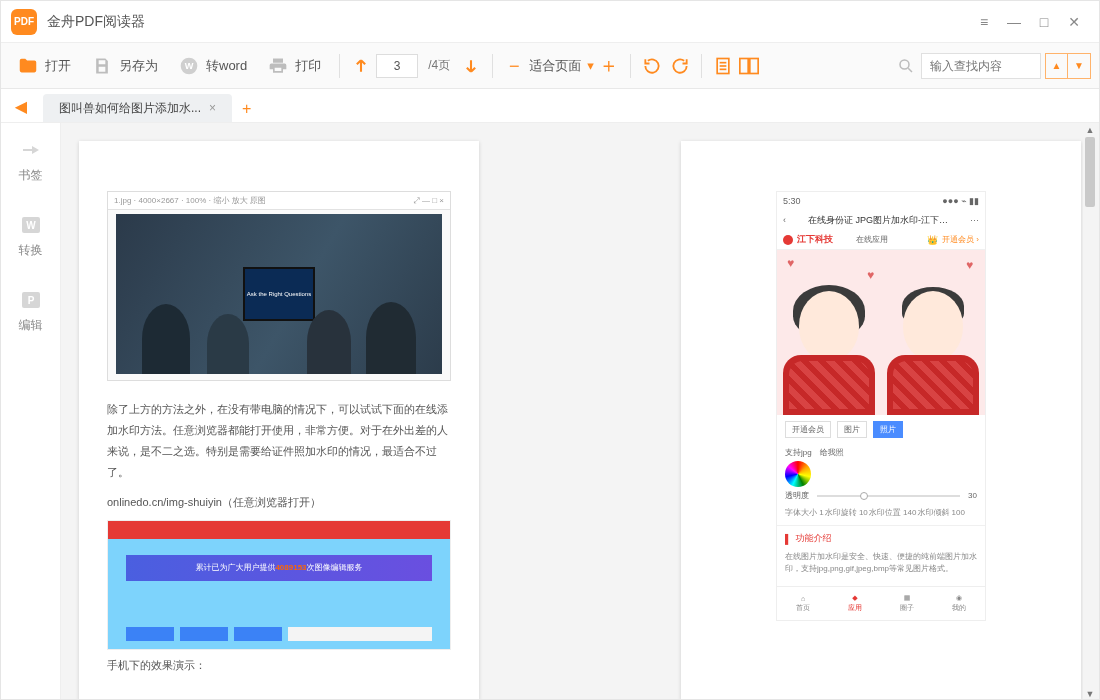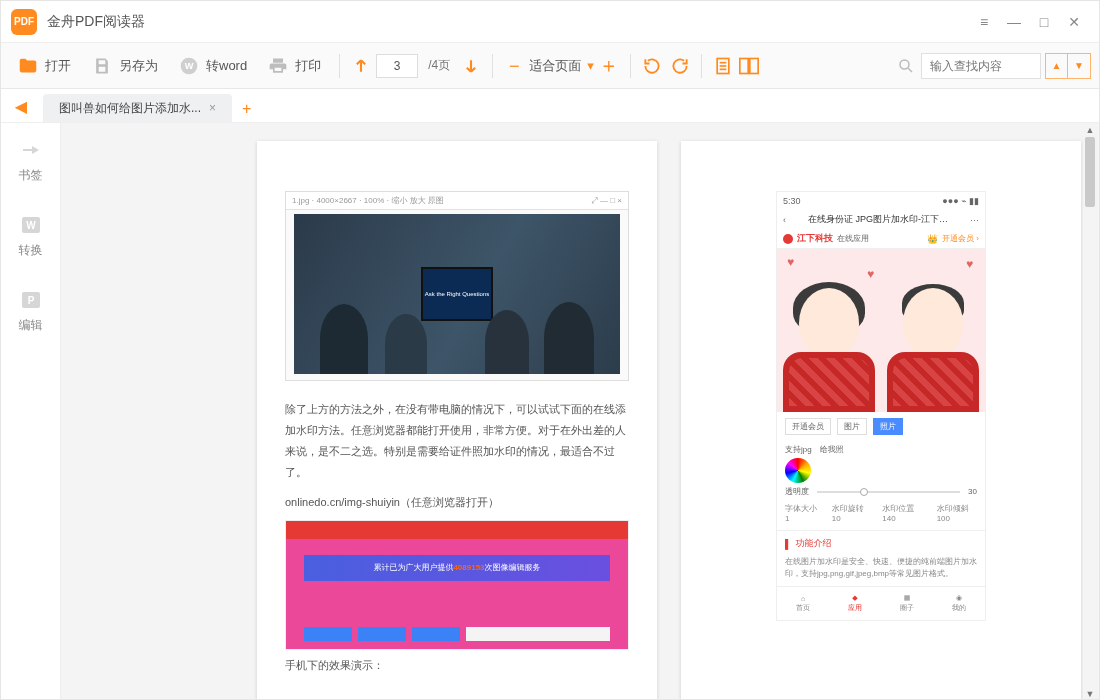--- a/index.html
+++ b/index.html
@@ -31,34 +31,34 @@
   .back-tri{ width:24px; height:24px; display:flex; align-items:center; justify-content:center; color:#ff8a1f; margin-right:10px; margin-bottom:4px;}
   .tab{ background:#eef0f2; height:28px; display:flex; align-items:center; padding:0 16px; font-size:12px; color:#444; border-top-left-radius:4px; border-top-right-radius:4px; gap:8px;}
   .tab .x{ color:#999; font-size:12px;}
   .addtab{ margin-left:10px; color:#ff8a1f; font-size:16px; margin-bottom:4px;}
   
   .main{ display:flex; height:calc(700px - 42px - 46px - 34px);}
   .sidebar{ width:60px; background:#fff; border-right:1px solid #eee; display:flex; flex-direction:column; align-items:center; padding-top:14px; gap:28px;}
   .sbitem{ display:flex; flex-direction:column; align-items:center; gap:4px; color:#888; font-size:12px;}
   .sbico{ width:26px; height:26px; display:flex; align-items:center; justify-content:center; color:#c8c8c8;}
   .content{ flex:1; background:#f4f4f4; position:relative; overflow:hidden;}
-  .content-inner{position:absolute; inset:0; overflow:hidden; display:flex; justify-content:flex-end; gap:24px; padding:18px 18px 0 18px;}
+  .content-inner{position:absolute; inset:0; overflow:hidden; display:flex; justify-content:space-between; gap:24px; padding:18px 18px 0 18px;}
   .page{ width:400px; background:#fff; box-shadow:0 1px 4px rgba(0,0,0,0.15); padding:50px 28px 20px 28px; font-size:11px; color:#555; overflow:hidden;}
   .scrollbar{ position:absolute; right:2px; top:0; bottom:0; width:14px; background:#f4f4f4;}
   .scrollbar .thumb{ position:absolute; left:2px; width:10px; background:#c9c9c9; border-radius:2px;}
   .scrollbar .arrow{ position:absolute; left:0; width:14px; height:14px; display:flex; align-items:center; justify-content:center; font-size:9px; color:#777;}
   
   .imgwin{ border:1px solid #ddd; height:190px; background:#fafafa; position:relative; margin-bottom:18px;}
   .imgwin .bar{ height:18px; background:#fff; border-bottom:1px solid #e2e2e2; display:flex; align-items:center; justify-content:space-between; padding:0 6px; font-size:8px; color:#999;}
   .photo{ position:absolute; left:8px; right:8px; top:22px; bottom:6px; background:linear-gradient(120deg,#2b3a4a 0%, #3d5568 55%, #2c3c4b 100%); display:flex; align-items:center; justify-content:center;}
   .monitor{ width:72px; height:54px; background:#0b2b55; border:2px solid #111; display:flex; align-items:center; justify-content:center; color:#fff; font-size:6px; text-align:center;}
   .person{position:absolute; bottom:0; border-radius:50% 50% 0 0;}
   .ptxt{ line-height:1.9; font-size:11px; color:#555; margin-bottom:12px;}
   .link{ font-size:11px; color:#555; margin-bottom:10px;}
-  .webshot{ border:1px solid #eee; height:130px; background:#ec4899; position:relative; overflow:hidden;}
+  .webshot{ border:1px solid #eee; height:130px; background:#7dd3fc; position:relative; overflow:hidden;}
   .webshot .red{height:18px; background:#e53935;}
   .webshot .banner{ margin:16px 18px; height:26px; background:linear-gradient(90deg,#4a5fe0,#6a4fe0); display:flex; align-items:center; justify-content:center; color:#fff; font-size:8px;}
   .webshot .orangenum{ color:#ff6600; font-weight:bold;}
   .cap{ font-size:11px; color:#555; margin-top:8px;}
   
   .phone{ border:1px solid #eee; height:430px; background:#fff; margin:0 auto; width:210px; font-size:9px; color:#666; display:flex; flex-direction:column;}
   .ph-status{ height:18px; display:flex; align-items:center; justify-content:space-between; padding:0 6px; font-size:9px;}
   .ph-title{ height:20px; display:flex; align-items:center; padding:0 6px; gap:6px;}
   .ph-title .t{ flex:1; text-align:center; font-size:9px; color:#333;}
   .ph-brand{ height:20px; display:flex; align-items:center; padding:0 6px; gap:4px; border-bottom:1px solid #f0f0f0;}
@@ -291,21 +291,21 @@
           <span>●●● ⌁ ▮▮</span>
         </div>
         <div class="ph-title">
           <span>‹</span>
           <span class="t">在线身份证 JPG图片加水印-江下…</span>
           <span>···</span>
         </div>
         <div class="ph-brand">
           <div class="logo2"></div>
           <span class="nm">江下科技</span>
-          <span style="font-size:8px;">在线应用</span>
+          <span style="font-size:8px;margin-left:19px;">在线应用</span>
           <span class="sp"></span>
           <span style="font-size:9px;">👑</span>
           <span class="btn">开通会员 ›</span>
         </div>
         <div class="ph-img">
           <span class="hearts" style="top:6px; left:10px;">♥</span>
           <span class="hearts" style="top:18px; left:90px;">♥</span>
           <span class="hearts" style="top:8px; right:12px;">♥</span>
           <span class="hearts" style="top:40px; right:40px; font-size:9px;">♥</span>
           <div class="couple">
@@ -331,21 +331,21 @@
           <span>给我照</span>
         </div>
         <div class="wheel"></div>
         <div class="ph-row">
           <span>透明度</span>
           <div class="slider">
                 <div class="k" style="left:30%;"></div>
               </div>
           <span>30</span>
         </div>
-        <div class="ph-row" style="gap:14px; color:#888;">
+        <div class="ph-row" style="gap:1px; color:#888;">
           <span>字体大小  1</span>
           <span>水印旋转  10</span>
           <span>水印位置  140</span>
           <span>水印倾斜  100</span>
         </div>
         <div class="ph-sec">
           <span>▌</span>
           <span>功能介绍</span>
         </div>
         <div class="ph-desc">在线图片加水印是安全、快速、便捷的纯前端图片加水印，支持jpg,png,gif,jpeg,bmp等常见图片格式。</div>

